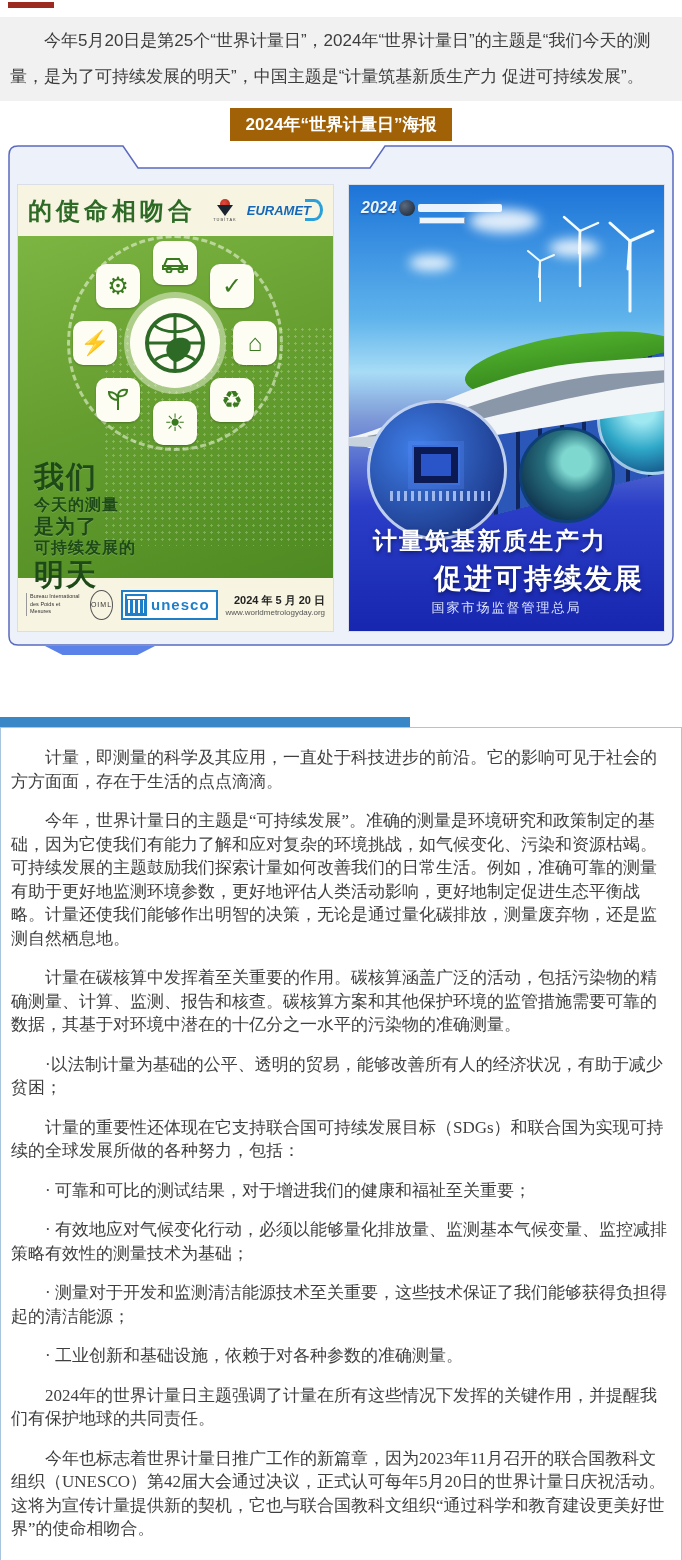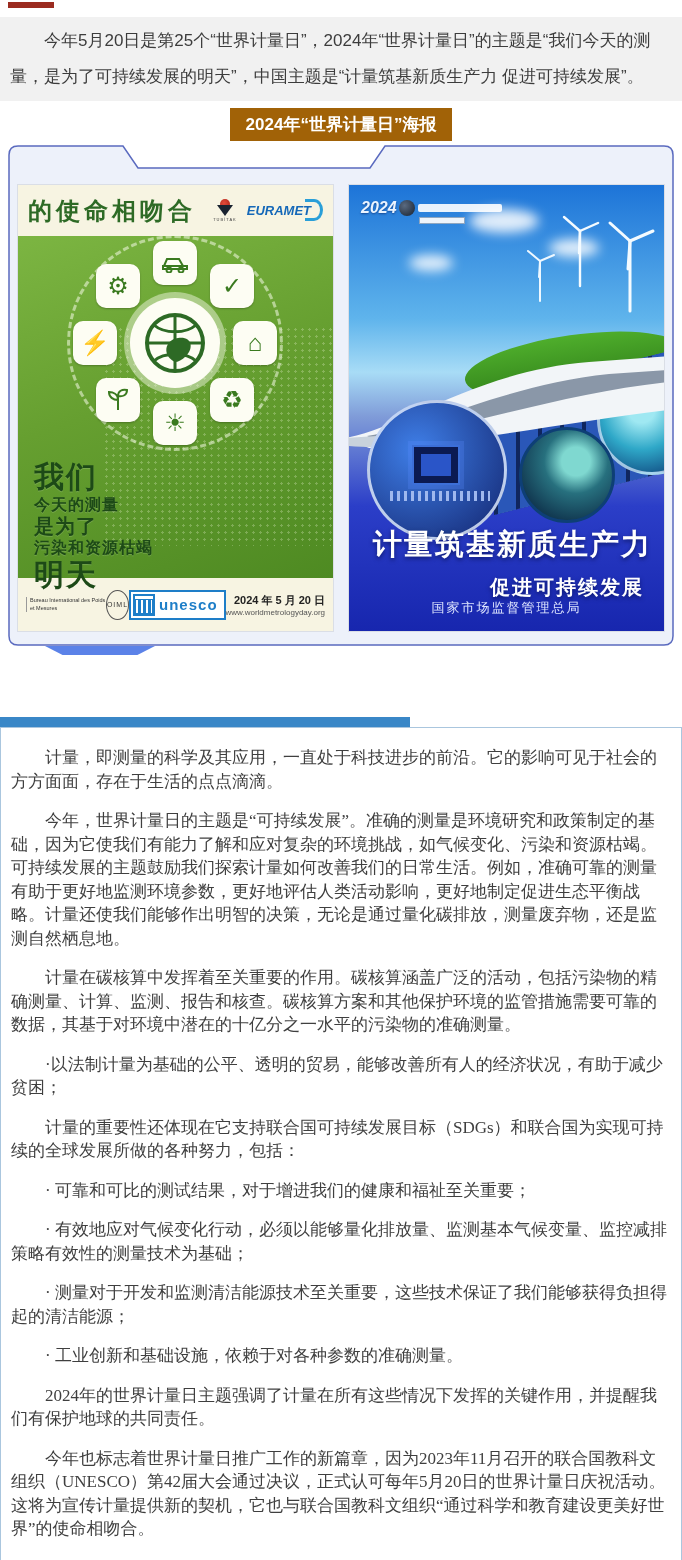--- a/index.html
+++ b/index.html
@@ -54,21 +54,21 @@
       box-shadow:0 1px 2px rgba(0,0,0,.25); }
   .center-emblem { position:absolute; left:112px; top:62px; width:90px; height:90px; background:#fdfdf3;
       border-radius:50%; display:flex; align-items:center; justify-content:center;
       box-shadow:0 0 0 6px rgba(250,252,240,.45); }
   .slogan { position:absolute; left:16px; top:223px; color:#1d4a17; font-weight:bold; line-height:1.2;
       text-shadow:0 1px 0 rgba(255,255,255,.15); z-index:3; }
   .slogan .l1,.slogan .l5 { font-size:30px; letter-spacing:2px; }
   .slogan .l2,.slogan .l4 { font-size:16px; letter-spacing:1px; }
   .slogan .l3 { font-size:20px; letter-spacing:1px; }
   .p-left .foot { position:absolute; left:0; bottom:0; width:100%; height:53px; background:#f7f4e2;
-      display:flex; align-items:center; padding:0 8px; }
+      display:flex; align-items:center; padding:0 8px; gap:8px; }
   .bipm { font-size:5.5px; color:#333; line-height:1.4; border-left:1px solid #999; padding-left:3px; }
   .oiml { width:30px; height:30px; border:1px solid #555; border-radius:50%; display:flex;
       align-items:center; justify-content:center; font-size:7px; letter-spacing:1px; color:#333; }
   .unesco-box { display:flex; align-items:center; gap:4px; border:2px solid #1e7ec8; background:#fff;
       padding:2px 6px 2px 2px; }
   .unesco-box .temple { width:22px; height:22px; background:#1e7ec8; position:relative; }
   .unesco-box .temple:before { content:""; position:absolute; left:3px; top:6px; right:3px; bottom:3px;
       background:repeating-linear-gradient(90deg,#fff 0 2px, transparent 2px 5px); }
   .unesco-box .temple:after { content:""; position:absolute; left:2px; top:2px; right:2px; height:3px; background:#fff; }
   .unesco-box .word { color:#1e7ec8; font-weight:bold; font-size:15px; letter-spacing:1px; }
@@ -101,23 +101,23 @@
   .chip-die:before { content:""; position:absolute; inset:7px; background:#2a55c8; }
   .chip-pins { position:absolute; left:20px; top:88px; width:100px; height:10px;
       background:repeating-linear-gradient(90deg,#9fb8ee 0 3px, transparent 3px 7px); }
   .circle-lab { position:absolute; left:170px; top:242px; width:96px; height:96px; border-radius:50%;
       border:3px solid #0e3f76; z-index:5; overflow:hidden;
       background:radial-gradient(circle at 60% 35%, #7fd8d0 0 18%, #27707e 40%, #123a52 75%),
                  radial-gradient(circle at 30% 70%, #b04fd0, transparent 60%); }
   .circle-tech { position:absolute; left:248px; top:180px; width:110px; height:110px; border-radius:50%;
       border:3px solid rgba(220,235,255,.7); z-index:2; overflow:hidden;
       background:radial-gradient(circle at 40% 40%, #9fe8f2 0 15%, #2fa8c8 45%, #0c3e78 85%); }
-  .rp-slogan1 { position:absolute; left:24px; top:340px; color:#fff; font-weight:bold; font-size:29px;
+  .rp-slogan1 { position:absolute; left:24px; top:340px; color:#fff; font-weight:bold; font-size:24px;
       letter-spacing:2px; z-index:6; text-shadow:0 2px 4px rgba(0,10,60,.6);font-family:Liberation Mono, monospace; }
-  .rp-slogan2 { position:absolute; right:20px; top:389px; color:#fff; font-weight:bold; font-size:20px;
+  .rp-slogan2 { position:absolute; right:20px; top:375px; color:#fff; font-weight:bold; font-size:28px;
       letter-spacing:2px; z-index:6; text-shadow:0 2px 4px rgba(0,10,60,.6); }
   .rp-org { position:absolute; left:0; top:414px; width:100%; text-align:center; color:#dfe6ff;
       font-size:13px; letter-spacing:2px; z-index:6; }
 
   
   .bottom-tab { margin:0 0 0 45px; width:110px; height:9px; background:#5b82e8;
       clip-path:polygon(0 0,100% 0,84% 100%,16% 100%); }
 
   
   .article-sec { margin-top:62px; position:relative; }
@@ -190,21 +190,21 @@
               <circle cx="33" cy="33" r="28" fill="none" stroke="#2d6a25" stroke-width="4"></circle>
               <path d="M33 5 V61 M5 33 H61 M12 15 C22 24 44 24 54 15 M12 51 C22 42 44 42 54 51" fill="none" stroke="#2d6a25" stroke-width="3"></path>
               <path d="M33 52 C20 46 22 30 36 28 C50 26 52 38 44 46 C40 50 36 52 33 52 Z" fill="#2d6a25"></path>
             </svg>
           </div>
 
           <div class="slogan">
             <div class="l1">我们</div>
             <div class="l2">今天的测量</div>
             <div class="l3">是为了</div>
-            <div class="l4">污染和资源枯竭</div>
+            <div class="l4">可持续发展的</div>
             <div class="l5">明天</div>
           </div>
         </div>
 
         <div class="foot">
           <span class="bipm">Bureau International des Poids et Mesures</span>
           <span class="oiml">OIML</span>
           <span class="unesco-box">
             <span class="temple"></span>
             <span class="word">unesco</span>

